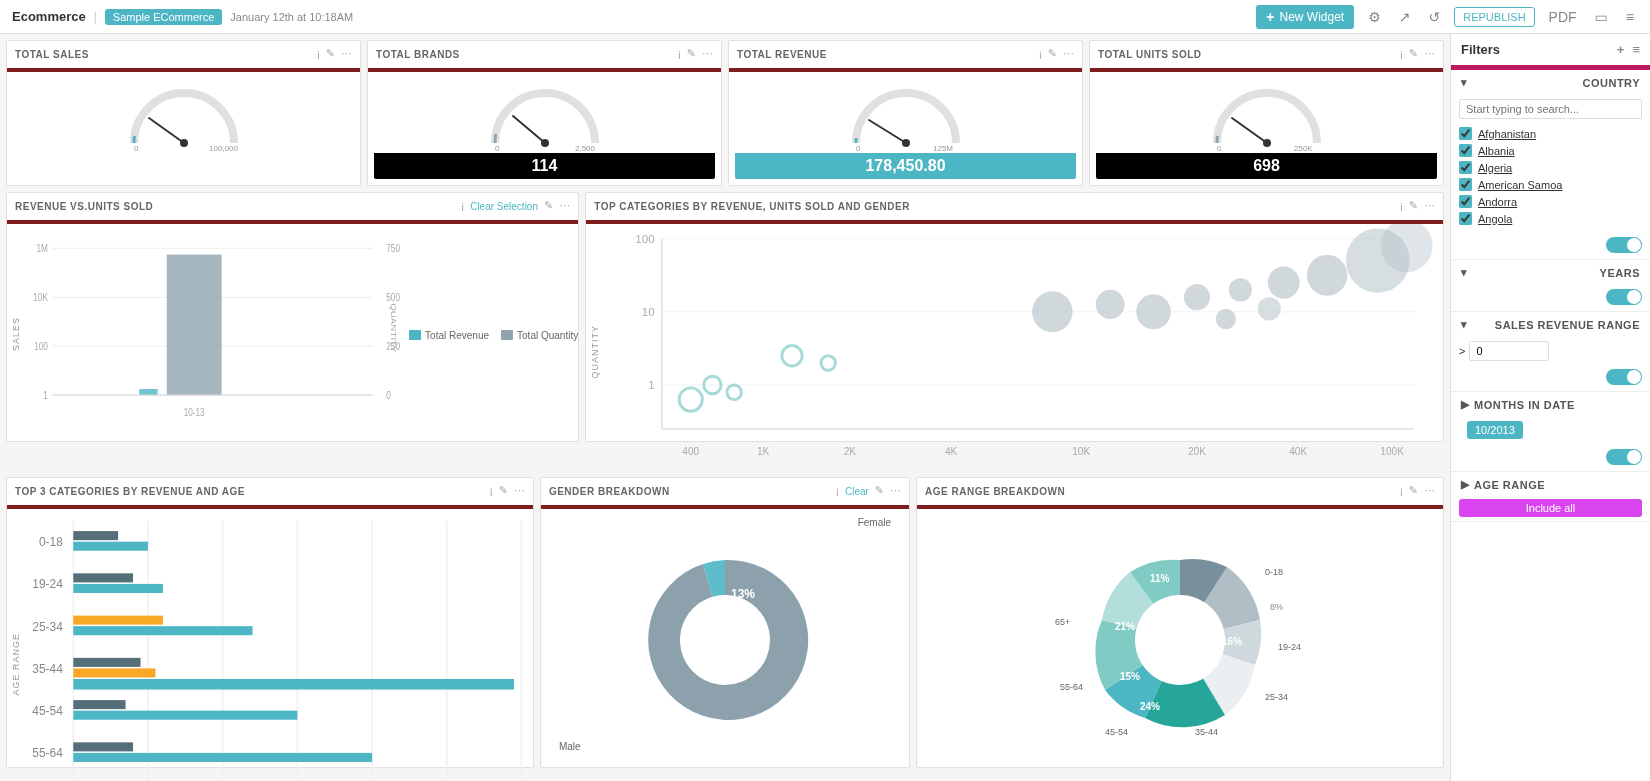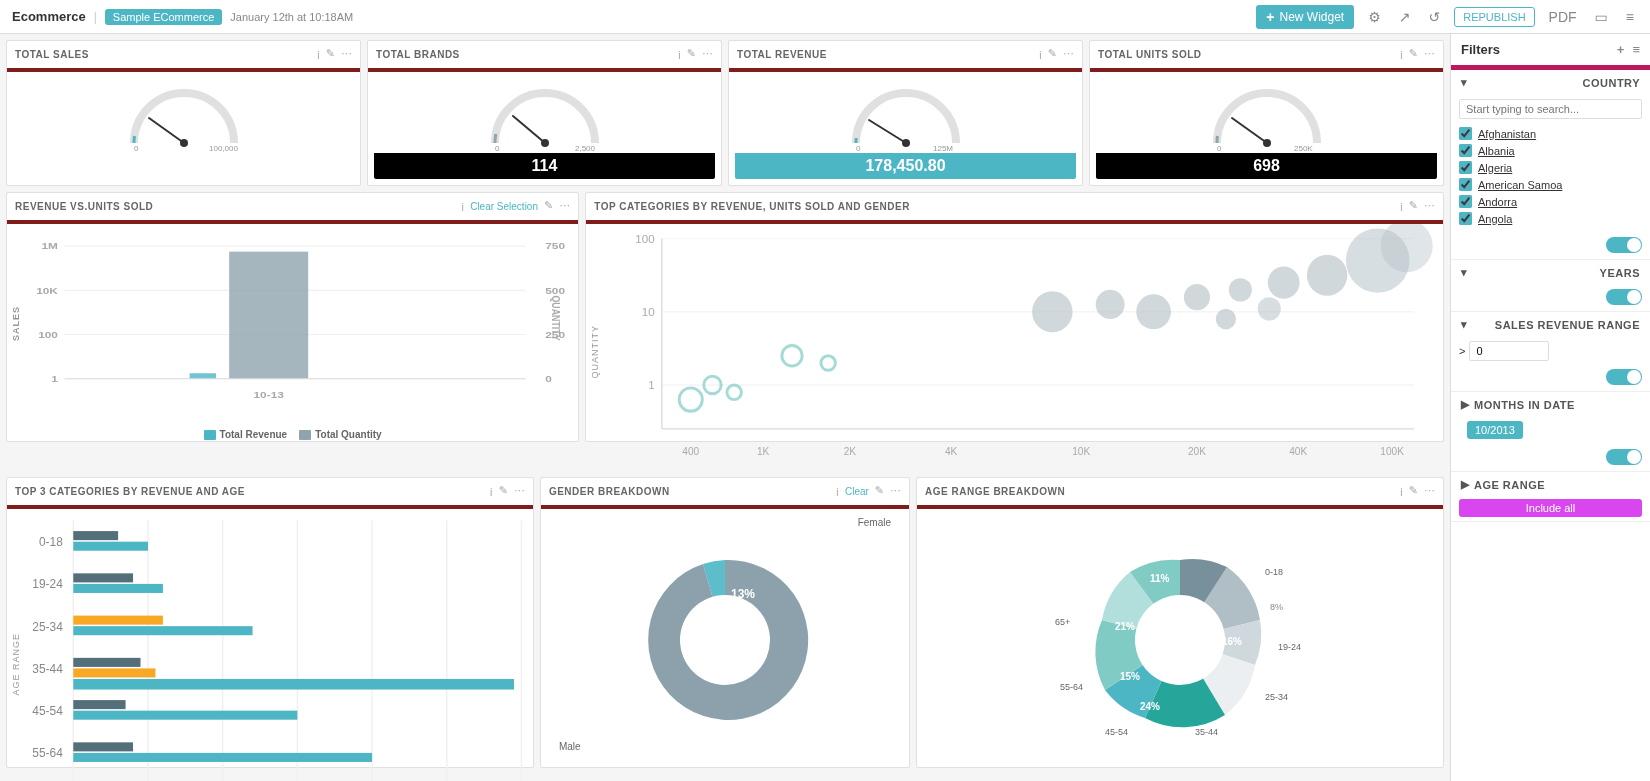--- a/index.html
+++ b/index.html
@@ -206,21 +206,21 @@
       <div class="widget-card" style="flex:1;">
         <div class="widget-header">
           <span class="widget-title">REVENUE vs.UNITS SOLD</span>
           <div class="widget-actions">
             <span>ℹ</span>
             <button class="clear-selection-btn">Clear Selection</button>
             <span>✎</span>
             <span>⋯</span>
           </div>
         </div>
-        <div style="display:flex; flex-direction:column; height:calc(100% - 28px);font-weight:bold;">
+        <div style="display:flex; flex-direction:row; height:calc(100% - 28px);">
           <div style="display:flex; flex:1; overflow:hidden;">
             <div style="display:flex; align-items:center; padding:0 4px;">
               <span class="y-axis-label">SALES</span>
             </div>
             <div style="flex:1; position:relative;">
               <svg width="100%" height="100%" viewBox="0 0 420 180" preserveAspectRatio="none">
 
                 <line x1="30" y1="20" x2="380" y2="20" stroke="#f0f0f0" stroke-width="1"></line>
                 <line x1="30" y1="60" x2="380" y2="60" stroke="#f0f0f0" stroke-width="1"></line>
                 <line x1="30" y1="100" x2="380" y2="100" stroke="#f0f0f0" stroke-width="1"></line>

